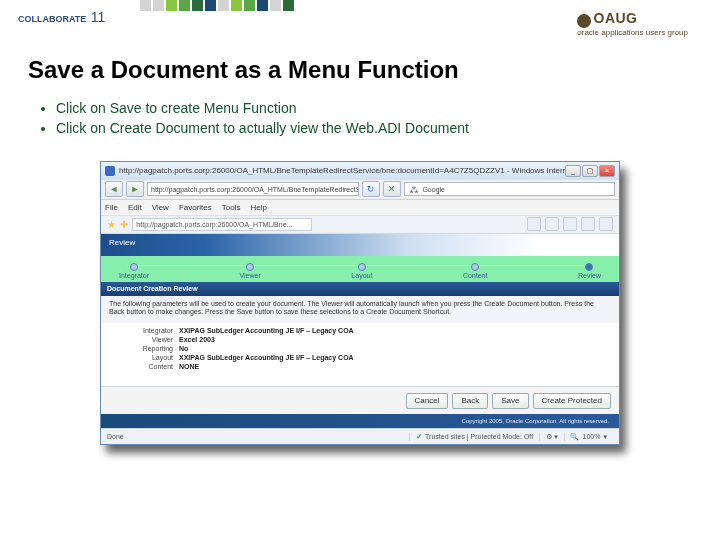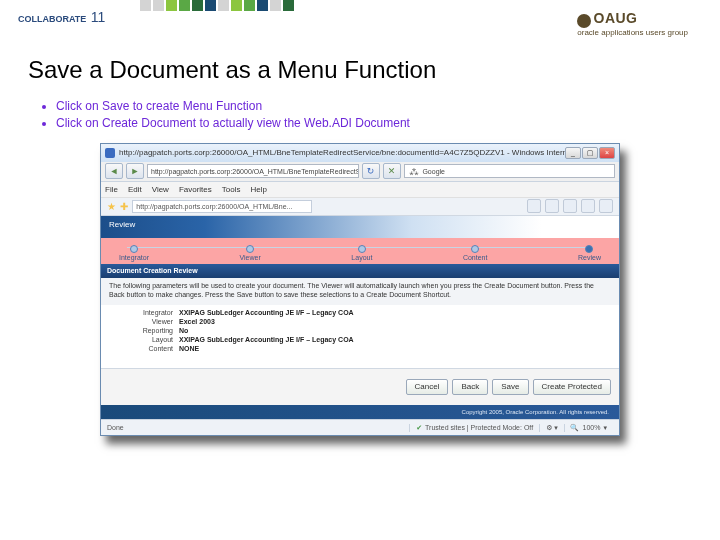--- a/index.html
+++ b/index.html
@@ -11,22 +11,22 @@
   .logo-left-num { font-size: 14px; color: #2a4a7c; font-weight: normal; }
   .squares { position: absolute; left: 140px; top: 0; display: flex; gap: 2px; }
   .sq { width: 11px; height: 11px; }
   .sq.b1 { background: #2a6b3a; } .sq.b2 { background: #5aa845; } .sq.b3 { background: #8cc63f; }
   .sq.b4 { background: #1a4a72; } .sq.b5 { background: #d4d4d4; }
   .logo-right { position: absolute; right: 32px; top: 10px; font-size: 8px; color: #5a4a2a; }
   .logo-right .oaug { font-size: 14px; font-weight: bold; color: #5a4a2a; letter-spacing: 0.5px; }
   .logo-right .globe { display: inline-block; width: 14px; height: 14px; border-radius: 50%; background: #5a4a2a; vertical-align: middle; }
 
   .slide-body { padding: 8px 28px; }
-  .slide-title { font-size: 24px; font-weight: 400; color: #000; margin-bottom: 14px; }
-  .bullets { font-size: 12px; color: #6d28d9; margin-bottom: 10px; }
+  .slide-title { font-size: 24px; font-weight: 700; color: #000; margin-bottom: 14px; }
+  .bullets { font-size: 14px; color: #14532d; margin-bottom: 22px; }
   .bullets li { list-style: disc; margin-left: 28px; line-height: 1.45; }
 
   .browser { margin: 0 72px; border: 1px solid #6a8bb0; background: #fff; box-shadow: 6px 8px 8px rgba(0,0,0,0.6); }
 
   .titlebar { height: 18px; background: linear-gradient(#eaf2fb, #cfe1f4); display: flex; align-items: center; padding: 0 4px; font-size: 8px; color: #333; position: relative; }
   .titlebar .tb-icon { width: 10px; height: 10px; background: #3a6bc0; border-radius: 2px; margin-right: 4px; }
   .titlebar .tb-txt { flex: 1; white-space: nowrap; overflow: hidden; }
   .winbtns { display: flex; gap: 1px; }
   .winbtn { width: 16px; height: 12px; background: linear-gradient(#f6f6f6,#d8d8d8); border: 1px solid #9aa8ba; border-radius: 2px; font-size: 7px; text-align: center; line-height: 10px; }
   .winbtn.close { background: linear-gradient(#f08a7a,#d44); color: #fff; }
@@ -40,40 +40,40 @@
 
   .menubar { height: 16px; background: #f4f4f4; border-bottom: 1px solid #e0e0e0; display: flex; padding: 0 4px; gap: 10px; }
   .menubar span { font-size: 8px; color: #333; line-height: 16px; }
 
   .tabbar { height: 18px; background: #eef2f7; border-bottom: 1px solid #d0d8e2; display: flex; align-items: center; padding: 0 6px; gap: 4px; }
   .tabbar .star { color: #f6c34a; font-size: 10px; }
   .tabbar .tabaddr { font-size: 7px; background: #fff; border: 1px solid #c4cedc; padding: 0 3px; height: 13px; line-height: 12px; flex: 0 0 180px; overflow: hidden; color: #555; }
   .tabbar .spacer { flex: 1; }
   .tabbar .tool { width: 14px; height: 14px; background: #e8eef6; border: 1px solid #c0cad8; border-radius: 2px; }
 
-  .content { background: #fca5a5; }
+  .content { background: #86efac; }
   .review-swoosh { height: 22px; background: linear-gradient(90deg, #1c4e8a 0%, #2a64a8 20%, #cfe0f2 60%, #fff 85%); position: relative; }
   .review-swoosh .lbl { position: absolute; left: 8px; top: 4px; font-size: 8px; color: #fff; }
 
   .steps { height: 26px; display: flex; align-items: center; padding: 4px 18px 0 18px; justify-content: space-between; position: relative; }
   .steps::before { content: ""; position: absolute; left: 26px; right: 26px; top: 9px; height: 1px; background: #c8d4e4; }
   .step { display: flex; flex-direction: column; align-items: center; font-size: 7px; color: #3a5a8a; z-index: 1; }
   .step .dot { width: 8px; height: 8px; border-radius: 50%; background: #b0c8e4; border: 1px solid #5a80b4; margin-bottom: 1px; }
   .step.active .dot { background: #3a70b0; }
 
   .section-head { height: 14px; background: linear-gradient(#2a5a9a,#1a3e70); color: #fff; font-size: 7px; font-weight: bold; padding: 0 6px; line-height: 14px; }
   .section-body { padding: 4px 8px 2px 8px; background: #f2f4f7; font-size: 7px; color: #333; }
   .section-body .desc { margin-bottom: 4px; line-height: 1.25; }
 
   .review-pad { background: #fff; padding: 4px 8px 14px 8px; }
   .kv { display: flex; font-size: 7px; color: #222; margin-bottom: 2px; }
   .kv .k { width: 70px; text-align: right; padding-right: 6px; color: #444; }
   .kv .v { font-weight: bold; }
 
-  .btnbar { height: 37px; background: #f4f4f4; border-top: 1px solid #d0d8e2; display: flex; justify-content: flex-end; align-items: center; padding: 0 8px; gap: 4px; }
+  .btnbar { height: 28px; background: #f4f4f4; border-top: 1px solid #d0d8e2; display: flex; justify-content: flex-end; align-items: center; padding: 0 8px; gap: 4px; }
   .obtn { height: 16px; padding: 0 8px; font-size: 8px; color: #333; background: linear-gradient(#fff,#e6ece6); border: 1px solid #9aa8ba; border-radius: 2px; line-height: 14px; cursor: pointer; }
 
   .footer-copy { height: 14px; background: linear-gradient(90deg,#1a4a7a,#2a5a9a); color: #dce6f4; font-size: 6px; text-align: right; padding: 0 10px; line-height: 14px; }
 
   .statusbar { height: 16px; background: #eef2f7; border-top: 1px solid #cad4e0; display: flex; align-items: center; font-size: 7px; color: #555; padding: 0 6px; }
   .statusbar .done { flex: 0 0 60px; }
   .statusbar .spacer { flex: 1; }
   .statusbar .seg { padding: 0 6px; border-left: 1px solid #cad4e0; display: flex; align-items: center; gap: 3px; }
   .statusbar .shield { color: #4a9a4a; }
 </style>

